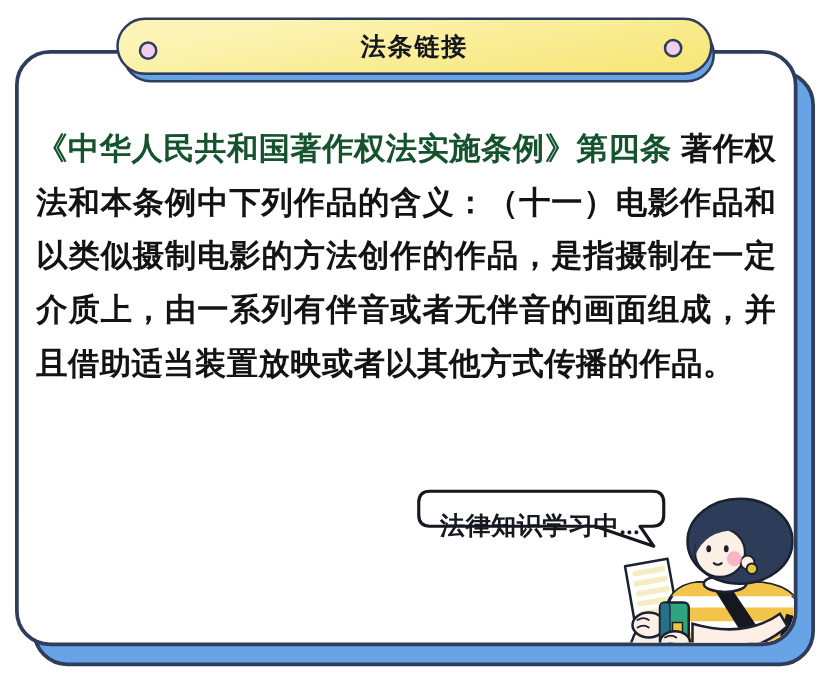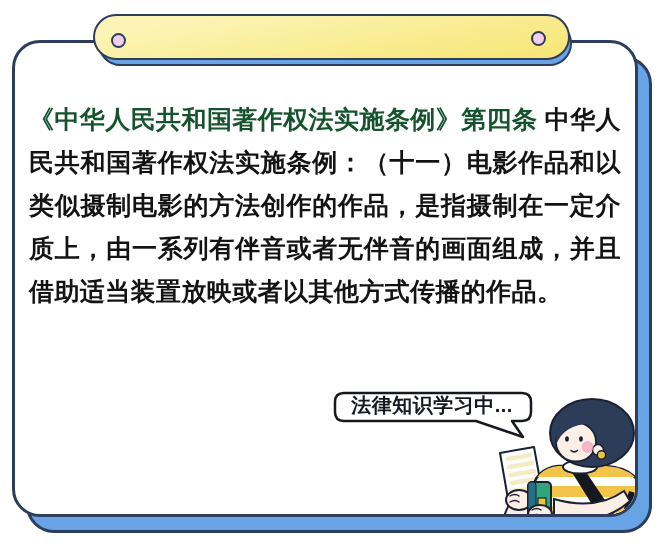--- a/index.html
+++ b/index.html
@@ -60,38 +60,39 @@
     line-height:43px;
     letter-spacing:0.4px;
     text-align:justify;
     color:#131313;
   }
   .article .ref { color:#14532d; }
   
   .bubble-wrap { position:absolute; left:318px; top:348px; width:200px; height:50px; }
   .bubble-shape { position:absolute; left:0; top:0; width:200px; height:50px; }
   .bubble-text {
-    position:absolute; left:0; top:0; width:198px; height:29px;
+    position:absolute; left:0; top:15px; width:198px; height:29px;
     display:flex; align-items:center; justify-content:center;
     font-size:20px; font-weight:bold; color:#15181F; letter-spacing:0.5px;
     white-space:nowrap;
+    font-family:Liberation Serif, serif;
   }
   
   .character { position:absolute; left:473px; top:352px; width:170px; height:135px; }
 </style>
 </head>
 <body>
 
 <div class="stage">
 
   <div class="card-underlay"></div>
 
   <div class="card">
 
-    <p class="article"><span class="ref">《中华人民共和国著作权法实施条例》第四条</span><span> 中华人民共和国著作权法实施条例：（十一）电影作品和以类似摄制电影的方法创作的作品，是指摄制在一定介质上，由一系列有伴音或者无伴音的画面组成，并且借助适当装置放映或者以其他方式传播的作品。</span></p>
+    <p class="article"><span class="ref">《中华人民共和国著作权法实施条例》第四条</span><span> 著作权法和本条例中下列作品的含义：（十一）电影作品和以类似摄制电影的方法创作的作品，是指摄制在一定介质上，由一系列有伴音或者无伴音的画面组成，并且借助适当装置放映或者以其他方式传播的作品。</span></p>
 
     <div class="bubble-wrap">
       <svg class="bubble-shape" viewBox="0 0 200 50">
         <path d="M11,2 H189 Q198,2 198,11 V21 Q198,30 189,30 H179 L190,46 L143,30 H11 Q2,30 2,21 V11 Q2,2 11,2 Z" fill="#FFFFFF" stroke="#15181F" stroke-width="2.5" stroke-linejoin="round"></path>
       </svg>
       <div class="bubble-text">法律知识学习中...</div>
     </div>
 
     <svg class="character" viewBox="0 0 170 135">
       <defs>
@@ -156,16 +157,17 @@
         <circle cx="99.5" cy="52" r="6" fill="#F4A9BD" opacity="0.8"></circle>
         <path d="M83,55.5 q3.2,2.6 6.4,0" fill="none" stroke="#1B2130" stroke-width="1.6" stroke-linecap="round"></path>
       </g>
     </svg>
   </div>
 
   <div class="pill-underlay"></div>
 
   <div class="pill">
     <span class="pin left"></span>
+    <span class="pill-title">法条链接</span>
     <span class="pin right"></span>
   </div>
 
 </div>
 
 </body></html>

